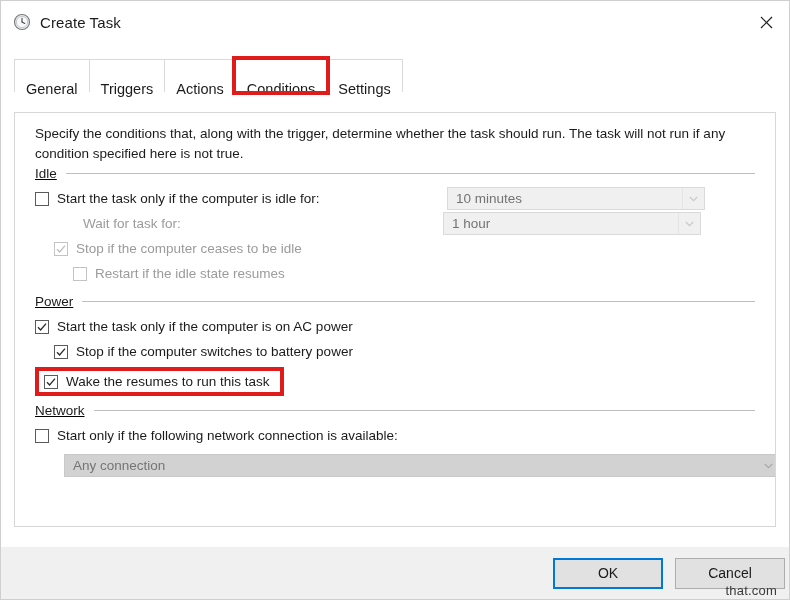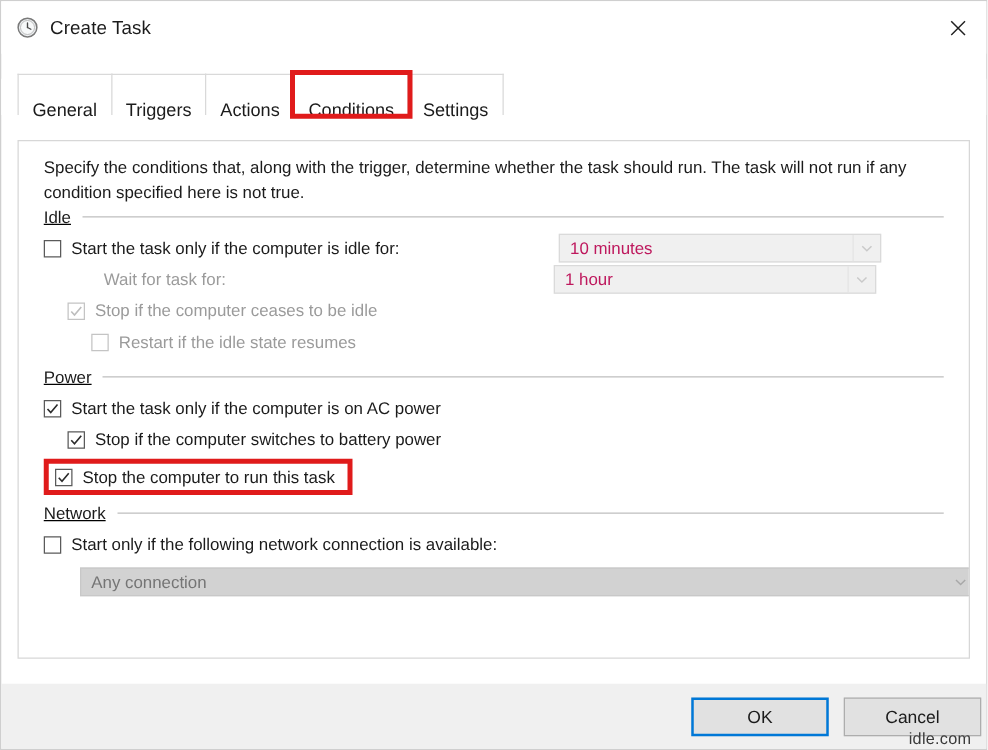--- a/index.html
+++ b/index.html
@@ -178,21 +178,21 @@
     background: #f0f0f0;
     border: 1px solid #dadada;
     box-sizing: border-box;
     display: flex;
     align-items: center;
     position: relative;
     cursor: default;
   }
   .combo .ctext {
     font-size: 13.5px;
-    color: #be185d;
+    color: #737373;
     padding-left: 8px;
     flex: 1;
     white-space: nowrap;
     overflow: hidden;
   }
   .combo .carrow {
     width: 22px;
     display: flex;
     align-items: center;
     justify-content: center;
@@ -385,21 +385,21 @@
         <span class="row-label">Stop if the computer switches to battery power</span>
       </div>
 
       <div class="row" style="margin-top:3px;">
         <div class="wake-wrap">
           <span class="cb">
             <svg width="12" height="12" viewBox="0 0 12 12">
                 <path d="M2 6.2 L4.6 9 L10 2.6" fill="none" stroke="#2b2b2b" stroke-width="1.3"></path>
               </svg>
           </span>
-          <span class="row-label">Stop the computer to run this task</span>
+          <span class="row-label">Wake the resumes to run this task</span>
         </div>
       </div>
 
       <div class="group-head" style="margin-top:7px;">
         <span class="glabel">Network</span>
         <span class="grule"></span>
       </div>
 
       <div class="row ind0">
         <span class="cb"></span>
@@ -418,16 +418,16 @@
     </div>
   </div>
 
   <div class="footer">
     <div class="btn default">
       <span>OK</span>
     </div>
     <div class="btn">
       <span>Cancel</span>
     </div>
-    <span class="watermark">idle.com</span>
+    <span class="watermark">that.com</span>
   </div>
 
 </div>
 
 </body></html>

